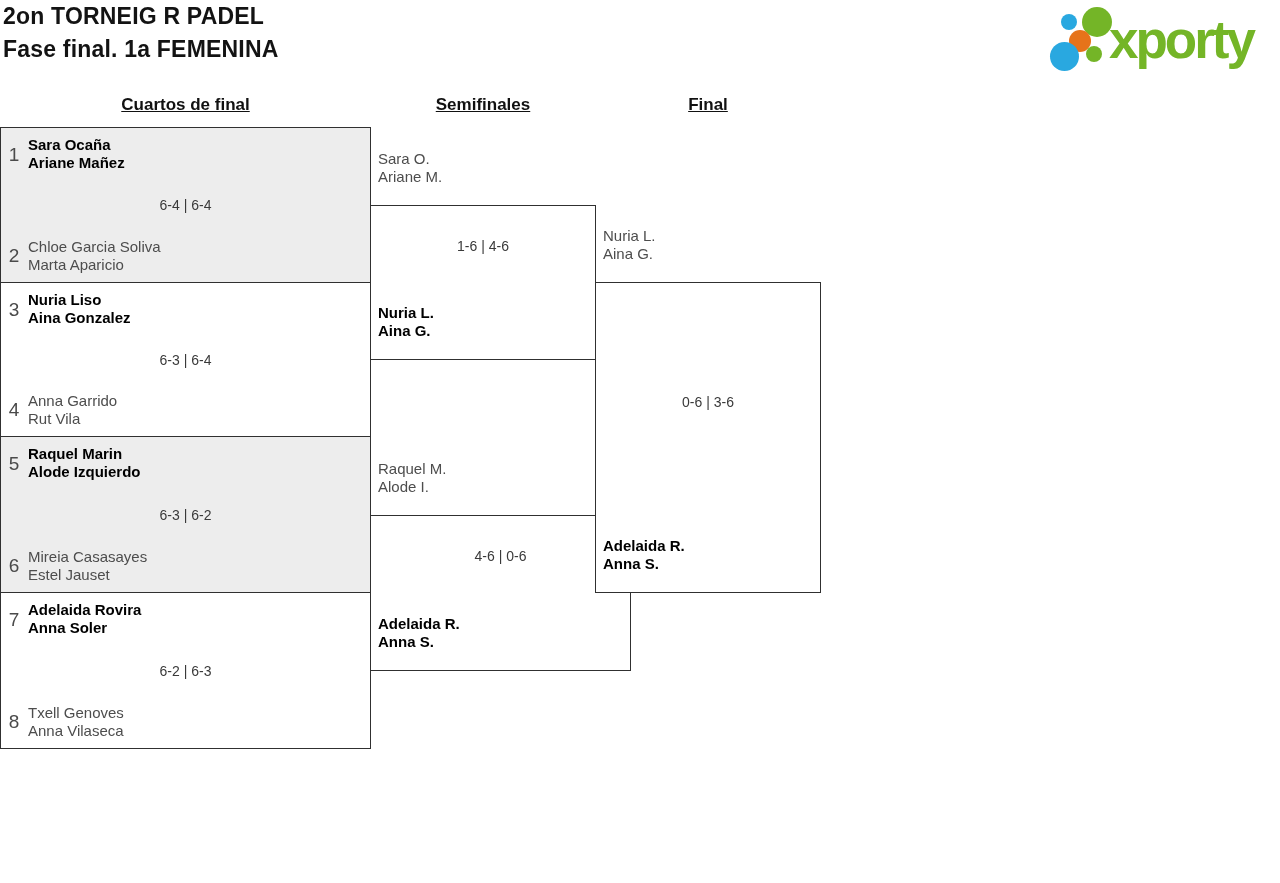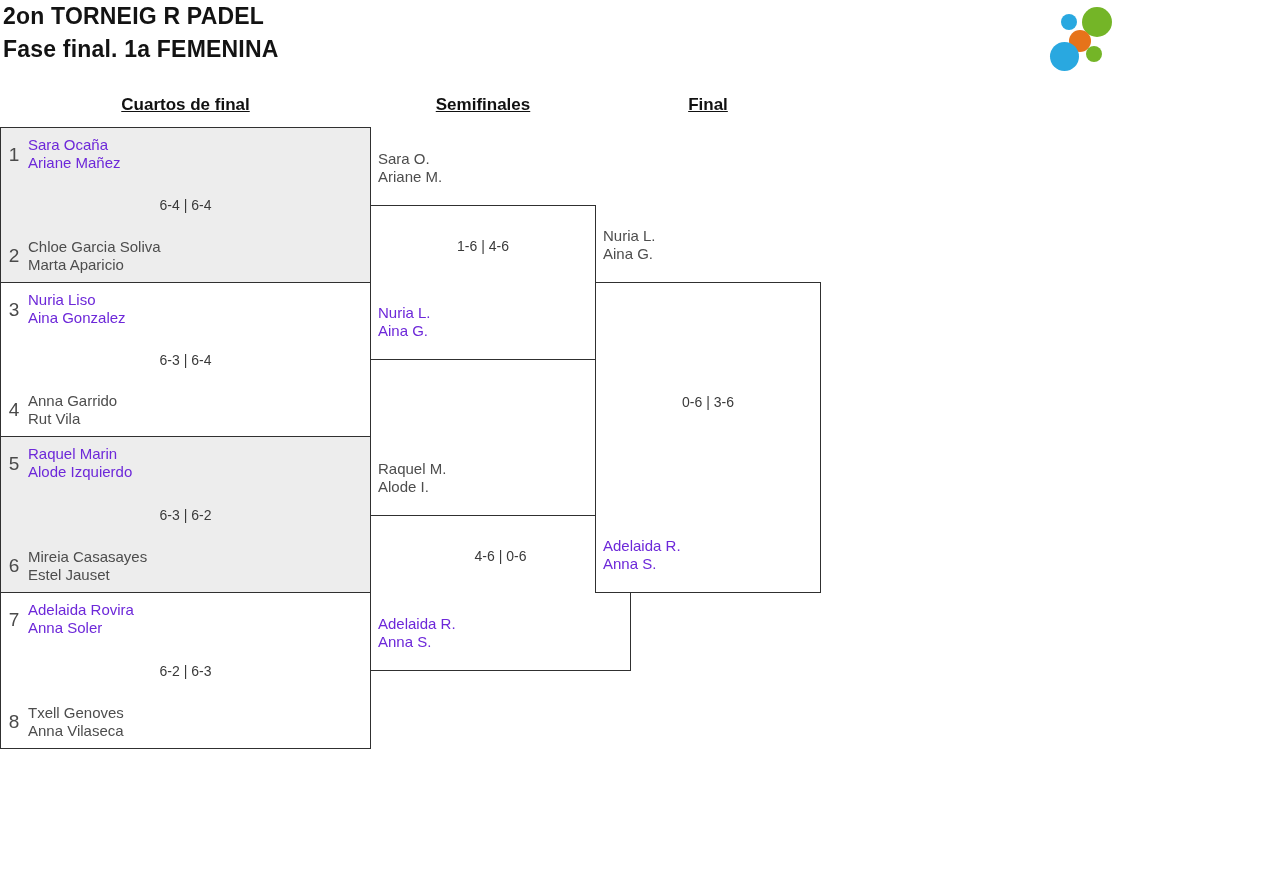--- a/index.html
+++ b/index.html
@@ -81,21 +81,21 @@
   .sf2 { left: 370px; top: 515px; width: 261px; height: 156px; }
   .fin { left: 595px; top: 282px; width: 226px; height: 311px; }
 
   .team {
     position: absolute;
     font-size: 15px;
     line-height: 18px;
     color: #4d4d4d;
     white-space: nowrap;
   }
-  .team.winner { font-weight: 400; color: #6d28d9; }
+  .team.winner { font-weight: 700; color: #000000; }
   .team-top    { left: 27px; top: 8px; }
   .team-bottom { left: 27px; bottom: 8px; }
   .feed-top    { left: 7px; bottom: 100%; margin-bottom: 20px; }
   .feed-bottom { left: 7px; bottom: 19px; }
 
   .seed {
     position: absolute;
     left: 0; width: 26px;
     text-align: center;
     font-size: 19px;
@@ -127,20 +127,21 @@
     <div>2on TORNEIG R PADEL</div>
     <div>Fase final. 1a FEMENINA</div>
   </div>
 
   <a class="logo">
     <span class="dot d-blue-sm"></span>
     <span class="dot d-green-lg"></span>
     <span class="dot d-orange"></span>
     <span class="dot d-blue-lg"></span>
     <span class="dot d-green-sm"></span>
+    <span class="logo-text">xporty</span>
   </a>
 
   <div class="col-header h-qf">Cuartos de final</div>
   <div class="col-header h-sf">Semifinales</div>
   <div class="col-header h-f">Final</div>
 
   <div class="box qf1 shaded">
     <div class="seed seed-top">1</div>
     <div class="team team-top winner">
       <div>Sara Ocaña</div>

